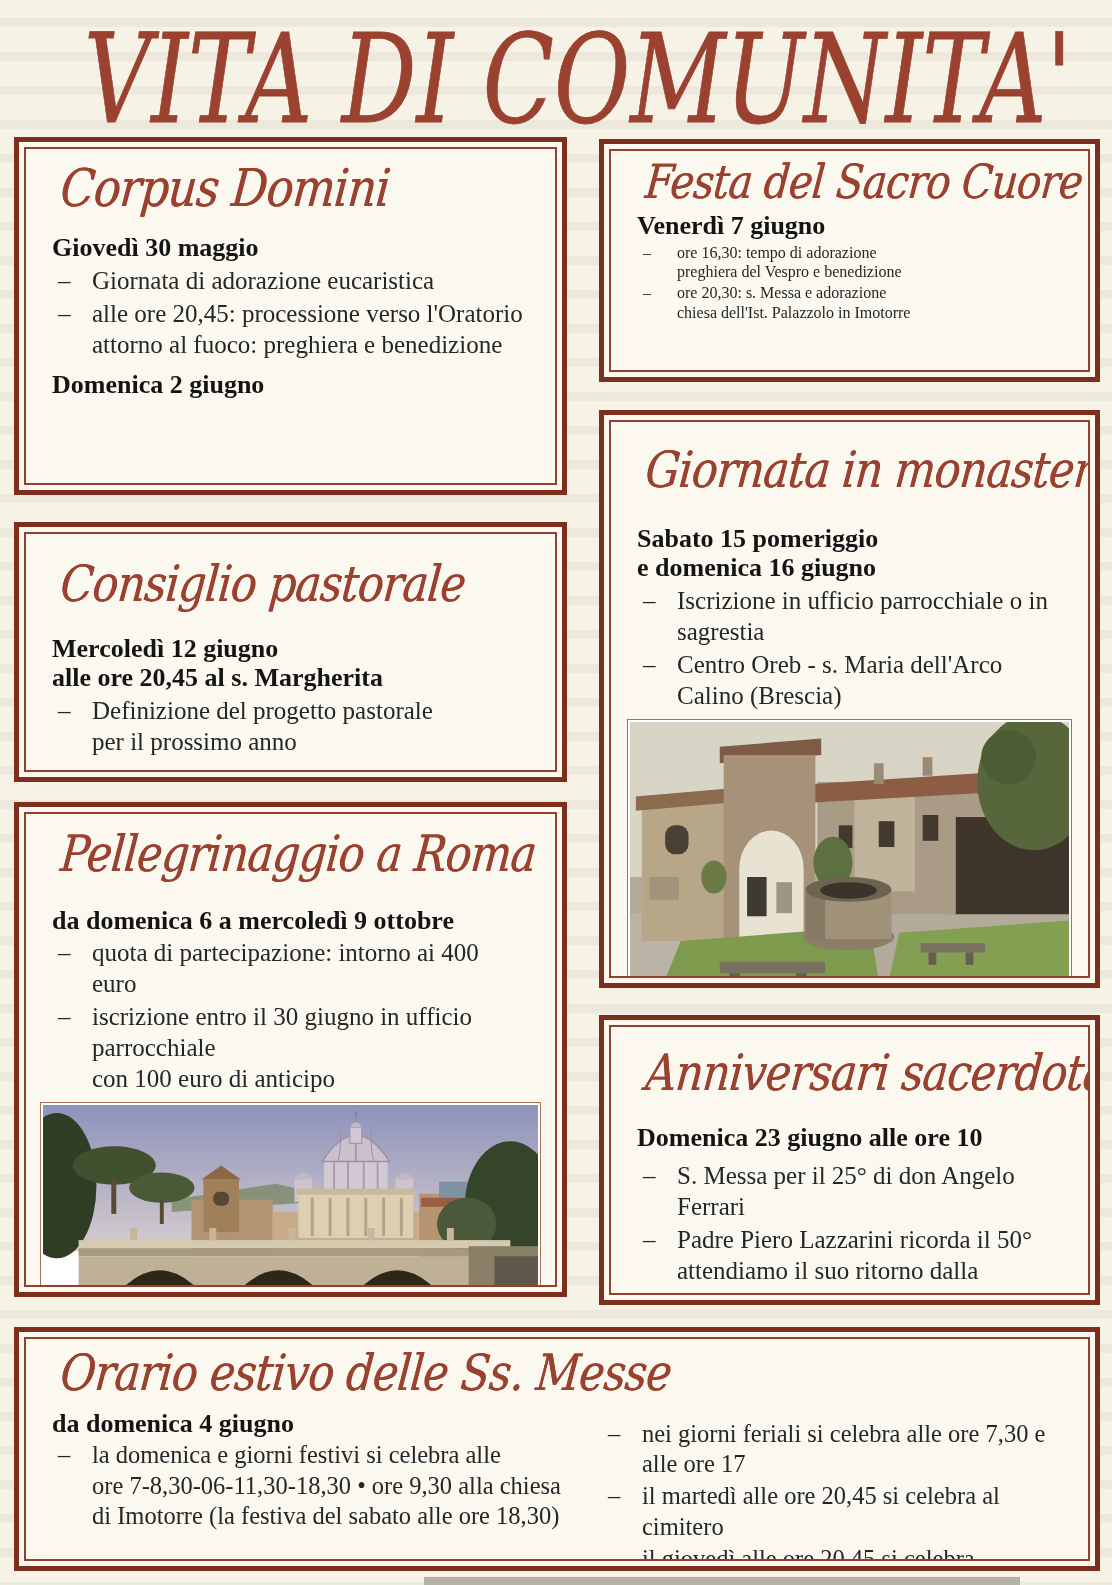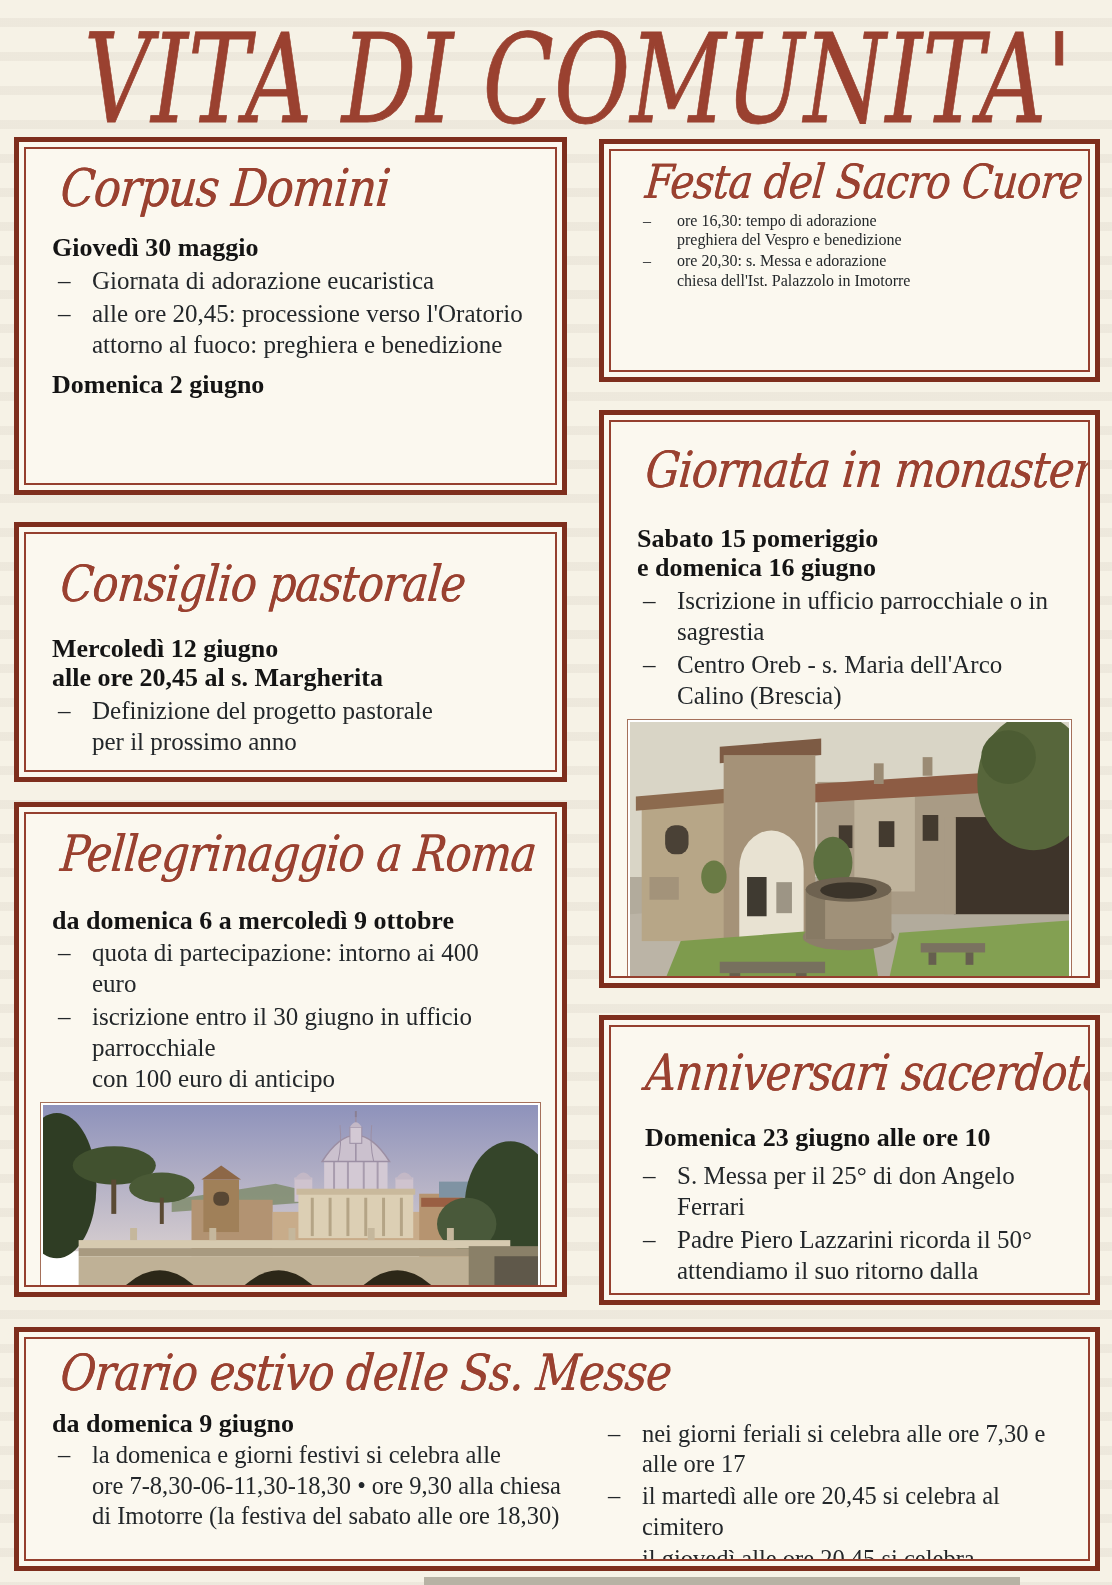--- a/index.html
+++ b/index.html
@@ -68,21 +68,21 @@
   #box-corpus  .script-title{font-size:52px;margin-top:6px;}
   #box-festa   .script-title{font-size:47px;margin-top:0;margin-bottom:0;}
   #box-festa   h3{margin-top:2px;}
   #box-festa   li{font-size:16px;line-height:1.2;}
   #box-consiglio .script-title{margin-top:18px;margin-bottom:10px;}
   #box-giornata .script-title{margin-top:16px;margin-bottom:14px;}
   #box-giornata .photo-frame{height:285px;margin:8px 0 0 -10px;width:calc(100% + 20px);}
   #box-roma    .script-title{margin-top:8px;margin-bottom:12px;}
   #box-roma    .photo-frame{height:250px;margin:8px 0 0 -12px;width:calc(100% + 24px);}
   #box-anniversari .script-title{margin-top:14px;margin-bottom:10px;}
-  #box-anniversari h3{margin-bottom:8px;margin-left:8px;}
+  #box-anniversari h3{margin-bottom:8px;}
   #box-orario  .script-title{margin-top:2px;margin-bottom:6px;}
   .orario-cols{display:flex;gap:30px;}
   .orario-cols .colL{flex:0 0 520px;}
   .orario-cols .colR{flex:1;padding-top:8px;}
   .orario-cols li{font-size:24.5px;}
   .orario-cols h3{margin-top:0;}
 
   .scan-strip{position:absolute;left:424px;top:1577px;width:596px;height:8px;
     background:#b7b2a4;z-index:3;}
 </style>
@@ -104,20 +104,21 @@
       <li>alle ore 20,45: processione verso l'Oratorio
 attorno al fuoco: preghiera e benedizione</li>
     </ul>
     <h3>Domenica 2 giugno</h3>
   </div>
 </section>
 
 <section class="box" id="box-festa" style="left:599px;top:139px;width:501px;height:243px">
   <div class="inner">
     <span class="script-title">Festa del Sacro Cuore</span>
+    <h3>Venerdì 7 giugno</h3>
     <ul>
       <li>ore 16,30: tempo di adorazione
 preghiera del Vespro e benedizione</li>
       <li>ore 20,30: s. Messa e adorazione
 chiesa dell'Ist. Palazzolo in Imotorre</li>
     </ul>
   </div>
 </section>
 
 <section class="box" id="box-consiglio" style="left:14px;top:522px;width:553px;height:260px">
@@ -303,21 +304,21 @@
 attendiamo il suo ritorno dalla Missione</li>
     </ul>
   </div>
 </section>
 
 <section class="box" id="box-orario" style="left:14px;top:1327px;width:1086px;height:244px">
   <div class="inner">
     <span class="script-title">Orario estivo delle Ss. Messe</span>
     <div class="orario-cols">
       <div class="colL">
-        <h3>da domenica 9 giugno</h3>
+        <h3>da domenica 4 giugno</h3>
         <ul>
           <li>la domenica e giorni festivi si celebra alle
 ore 7-8,30-06-11,30-18,30 • ore 9,30 alla chiesa
 di Imotorre (la festiva del sabato alle ore 18,30)</li>
         </ul>
       </div>
       <div class="colR">
         <ul>
           <li>nei giorni feriali si celebra alle ore 7,30 e alle ore 17</li>
           <li>il martedì alle ore 20,45 si celebra al cimitero</li>

